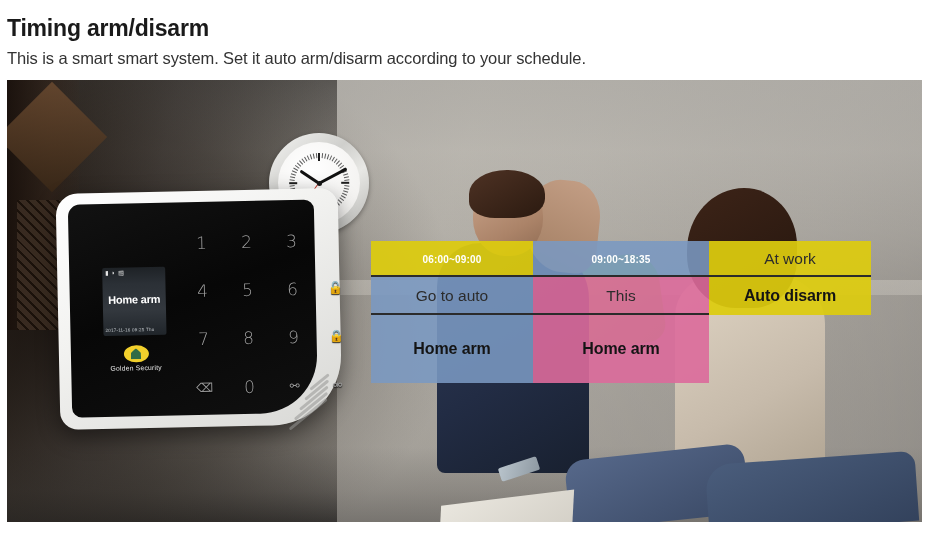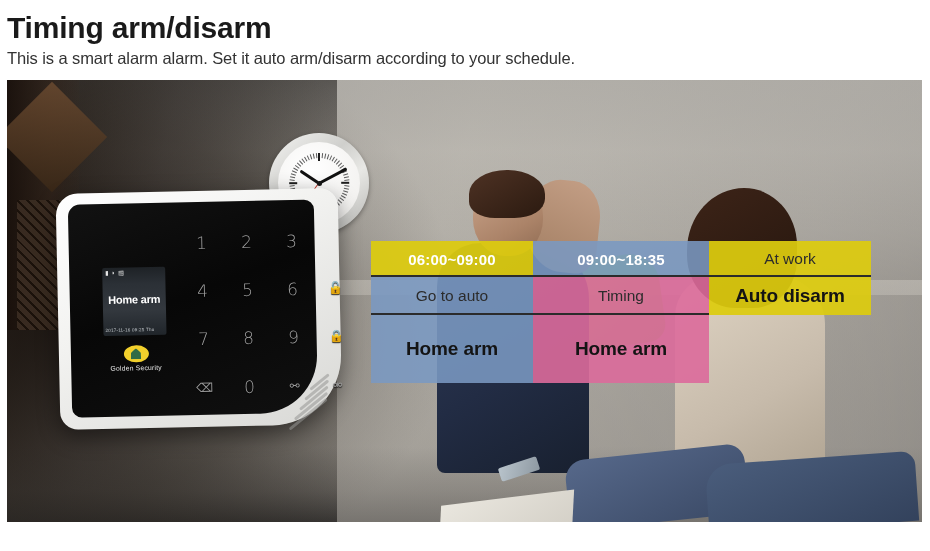--- a/index.html
+++ b/index.html
@@ -21,21 +21,21 @@
 
   
   .heading-block {
     position: absolute;
     left: 7px;
     top: 14px;
     width: 900px;
   }
 
   .page-title {
-    font-size: 30px;
+    font-size: 23px;
     font-weight: bold;
     color: #1a1a1a;
     letter-spacing: -0.2px;
     line-height: 28px;
   }
 
   .page-subtitle {
     margin-top: 5px;
     font-size: 16.5px;
     font-weight: 400;
@@ -442,52 +442,52 @@
     justify-content: center;
     text-align: center;
     position: relative;
   }
   .cell.col-yellow { background: rgba(221,203,14,.93); }
   .cell.col-blue   { background: rgba(122,153,193,.88); }
   .cell.col-pink   { background: rgba(219,106,155,.90); }
 
   .cell.row-time {
     color: #ffffff;
-    font-size: 15px;
+    font-size: 10px;
     font-weight: bold;
     letter-spacing: .2px;
   }
   .cell.row-state {
     color: #2c2c2c;
     font-size: 15.5px;
     font-weight: 400;
   }
   .cell.row-action {
     color: #141414;
-    font-size: 19px;
+    font-size: 16px;
     font-weight: bold;
     letter-spacing: -0.1px;
   }
   .cell.row-time::after,
   .cell.row-state::after {
     content: "";
     position: absolute;
     left: 0; right: 0; bottom: 0;
     height: 1.6px;
     background: #2b2b2b;
   }
 </style>
 </head>
 <body>
 
 <div class="page">
 
   <div class="heading-block">
     <div class="page-title">Timing arm/disarm</div>
-    <div class="page-subtitle">This is a smart alarm alarm. Set it auto arm/disarm according to your schedule.</div>
+    <div class="page-subtitle">This is a smart smart system. Set it auto arm/disarm according to your schedule.</div>
   </div>
 
   <div class="hero">
     <div class="hero-photo">
       <div class="window-frame"></div>
       <div class="sofa-back"></div>
       <div class="sofa-seat"></div>
       <div class="cushion-green"></div>
 
       <div class="person-man-body"></div>
@@ -624,19 +624,19 @@
         <i style="bottom: 24px; width: 30px;"></i>
         <i style="bottom: 32px; width: 24px;"></i>
       </div>
   </div>
 
   <div class="schedule" id="schedule">
       <div class="cell row-time col-yellow">06:00~09:00</div>
       <div class="cell row-time col-blue">09:00~18:35</div>
       <div class="cell row-state col-yellow">At work</div>
       <div class="cell row-state col-blue">Go to auto</div>
-      <div class="cell row-state col-pink">Timing</div>
+      <div class="cell row-state col-pink">This</div>
       <div class="cell row-action col-yellow">Auto disarm</div>
       <div class="cell row-action col-blue">Home arm</div>
       <div class="cell row-action col-pink">Home arm</div>
     </div>
 
 </div>
 
 </body></html>

